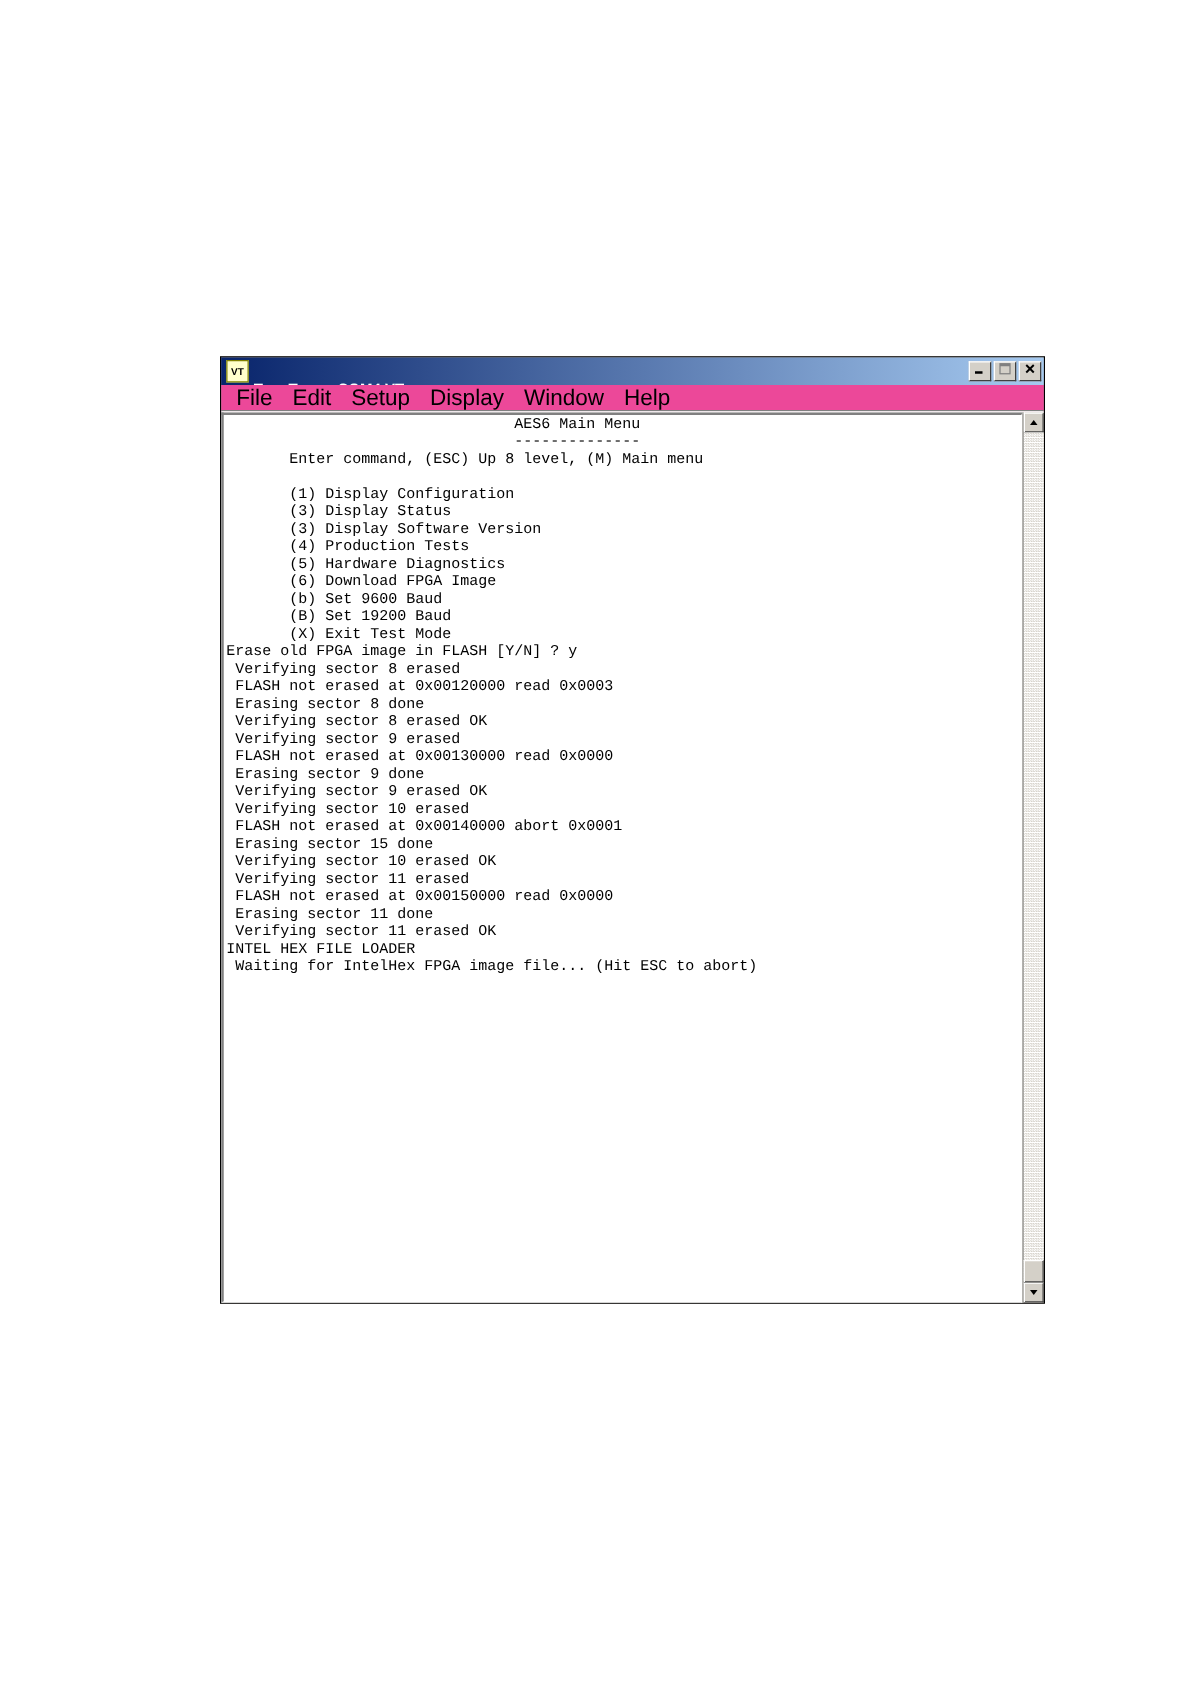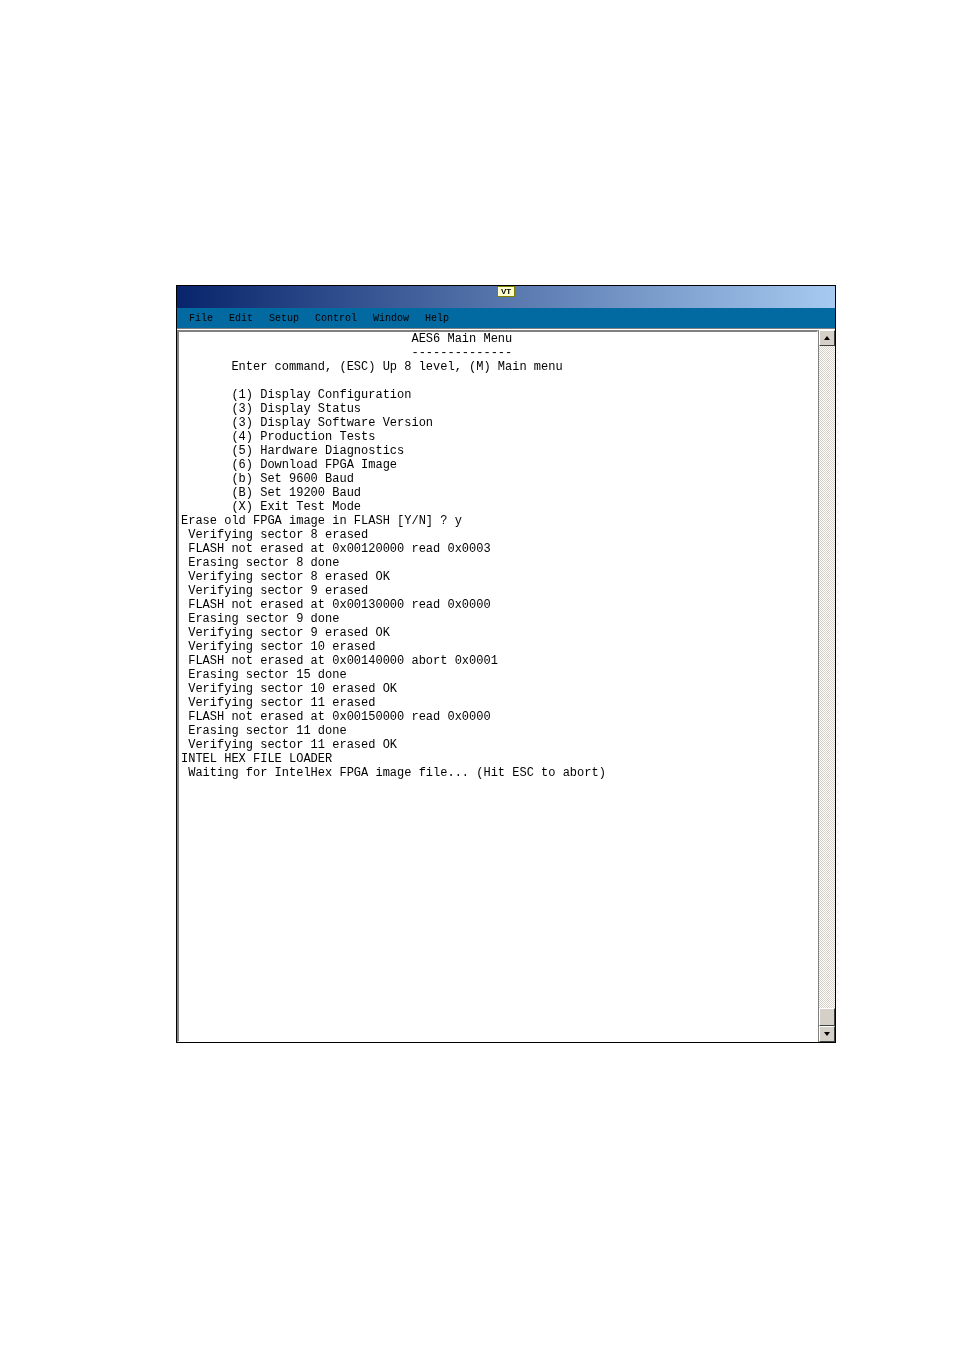--- a/index.html
+++ b/index.html
@@ -27,21 +27,20 @@
   .titlebar {
     background: linear-gradient(to right, #08246b, #a6caf0);
     height: 22px;
     display: flex;
     align-items: center;
     color: #ffffff;
     font-size: 12px;
     font-weight: bold;
     padding-left: 4px;
     user-select: none;
-    flex-direction: column;
   }
   .titlebar .app-icon {
     width: 16px;
     height: 16px;
     background: #ffffcc;
     border: 1px solid #808000;
     margin-right: 4px;
     display: flex;
     align-items: center;
     justify-content: center;
@@ -75,29 +74,28 @@
     font-family: "Marlett", "Arial", sans-serif;
     cursor: default;
   }
   .titlebar .win-btn.disabled {
     color: #808080;
   }
   .win-btn svg { display: block; margin: auto; }
 
   
   .menubar {
-    background: #0369a1;
+    background: #ec4899;
     height: 20px;
     display: flex;
     align-items: center;
     padding-left: 4px;
     border-bottom: 1px solid #808080;
-    font-size: 10px;
+    font-size: 18px;
     color: #000;
-    font-family: Liberation Mono, monospace;
   }
   .menubar .menu-item {
     padding: 2px 8px;
     cursor: default;
   }
 
   
   .client-area {
     flex: 1;
     display: flex;
@@ -182,21 +180,21 @@
           <line x1="8" y1="2" x2="2" y2="8" stroke="#000" stroke-width="1.5"></line>
         </svg>
       </div>
     </div>
   </div>
 
   <div class="menubar">
     <span class="menu-item">File</span>
     <span class="menu-item">Edit</span>
     <span class="menu-item">Setup</span>
-    <span class="menu-item">Control</span>
+    <span class="menu-item">Display</span>
     <span class="menu-item">Window</span>
     <span class="menu-item">Help</span>
   </div>
 
   <div class="client-area">
     <div class="terminal"><span>                                AES6 Main Menu</span>
 <span>                                --------------</span>
 <span>       Enter command, (ESC) Up 8 level, (M) Main menu</span>
 
 <span>       (1) Display Configuration</span>

